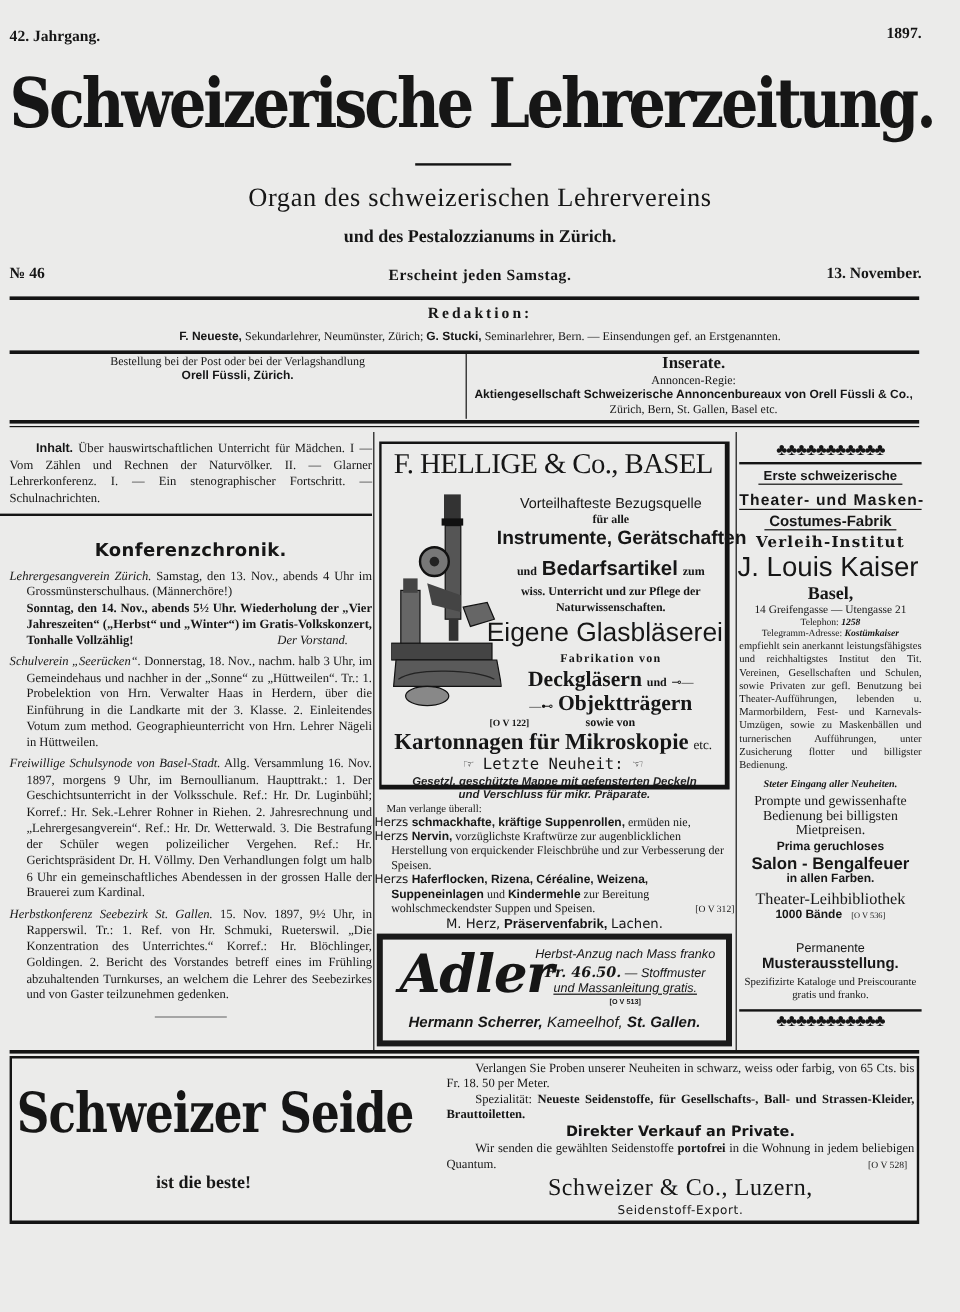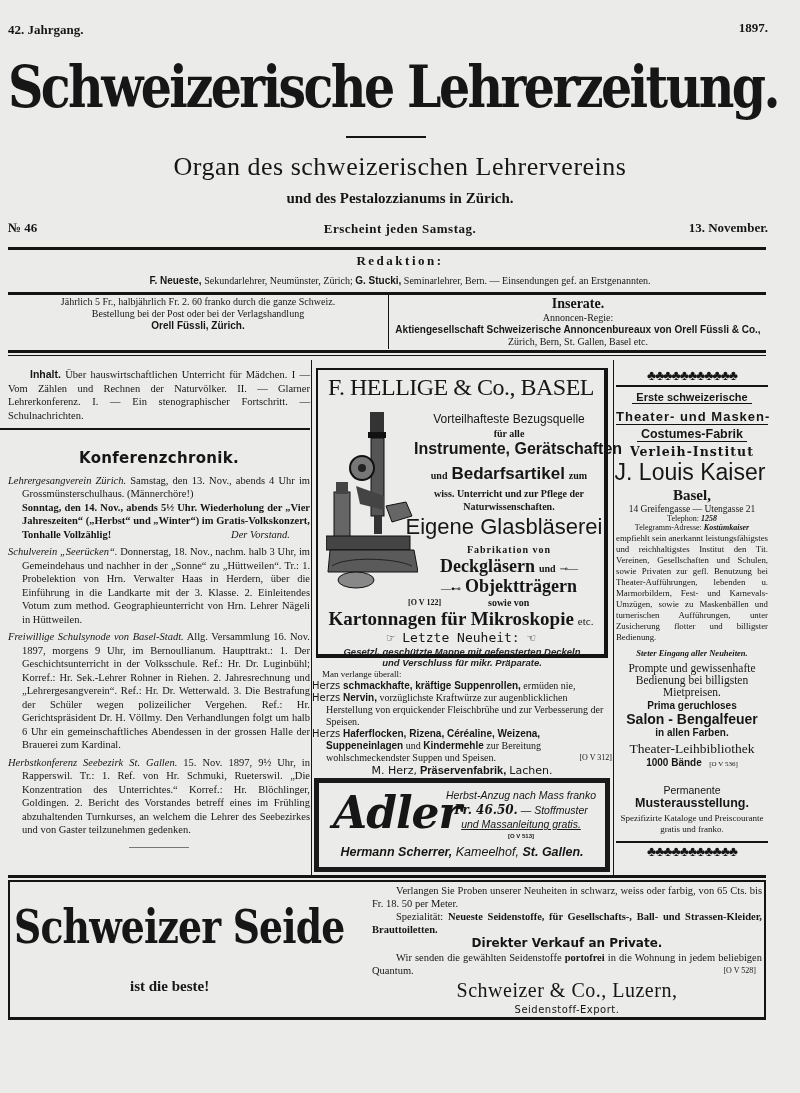--- a/index.html
+++ b/index.html
@@ -10,21 +10,21 @@
   .c { text-align: center; }
   .b { font-weight: bold; }
   .sans { font-family: "Liberation Sans", "DejaVu Sans", sans-serif; }
   .cond { font-family: "Liberation Sans", "DejaVu Sans", sans-serif; font-stretch: condensed; }
   .it { font-style: italic; }
 
   
   #jahrgang { left: 8px; top: 22px; font-size: 13px; font-weight: bold; }
   #year { right: 32px; top: 20px; font-size: 13px; font-weight: bold; }
   #title { left: 8px; top: 52px; width: 760px; font-family: "DejaVu Serif", serif; font-weight: bold; font-size: 57px; letter-spacing: -3px; transform: scaleX(0.86); transform-origin: left top; white-space: nowrap; line-height: 70px; }
-  #organ { left: 0; width: 800px; top: 152px; font-size: 26px; letter-spacing: 0.5px; }
+  #organ { left: 0; width: 800px; top: 152px; font-size: 22px; letter-spacing: 0.5px; }
   #pestalozzi { left: 0; width: 800px; top: 190px; font-size: 15px; font-weight: bold; }
   #nr { left: 8px; top: 220px; font-size: 13px; font-weight: bold; }
   #erscheint { left: 0; width: 800px; top: 221px; font-size: 13px; font-weight: bold; letter-spacing: 0.5px; }
   #date { right: 32px; top: 220px; font-size: 13px; font-weight: bold; }
 
   
   #redaktion-title { left: 0; width: 800px; top: 253px; font-size: 13px; font-weight: bold; letter-spacing: 2.5px; }
   #redaktion-text { left: 0; width: 800px; top: 275px; font-size: 10px; }
   #abo-box { left: 8px; top: 296px; width: 380px; height: 52px; }
   #ins-box { left: 390px; top: 296px; width: 376px; height: 52px; }
@@ -81,21 +81,20 @@
 
 <div class="hr" style="left:8px;top:247px;width:758px;height:3px;"></div>
 
 <div class="abs c" id="redaktion-title">Redaktion:</div>
 <div class="abs c" id="redaktion-text">
   <span class="cond b">F. Neueste,</span><span> Sekundarlehrer, Neumünster, Zürich; </span><span class="cond b">G. Stucki,</span><span> Seminarlehrer, Bern. — Einsendungen gef. an Erstgenannten.</span>
 </div>
 <div class="hr" style="left:8px;top:292px;width:758px;height:3px;"></div>
 
 <div class="abs" id="abo-box">
-  <div class="box-line">Jährlich 5 Fr., halbjährlich Fr. 2. 60 franko durch die ganze Schweiz.</div>
   <div class="box-line">Bestellung bei der Post oder bei der Verlagshandlung</div>
   <div class="box-line cond b">Orell Füssli, Zürich.</div>
 </div>
 <div class="hr" style="left:388px;top:295px;width:1px;height:54px;"></div>
 <div class="abs" id="ins-box">
   <div class="box-title">Inserate.</div>
   <div class="box-line">Annoncen-Regie:</div>
   <div class="box-line cond b">Aktiengesellschaft Schweizerische Annoncenbureaux von Orell Füssli &amp; Co.,</div>
   <div class="box-line">Zürich, Bern, St. Gallen, Basel etc.</div>
 </div>

